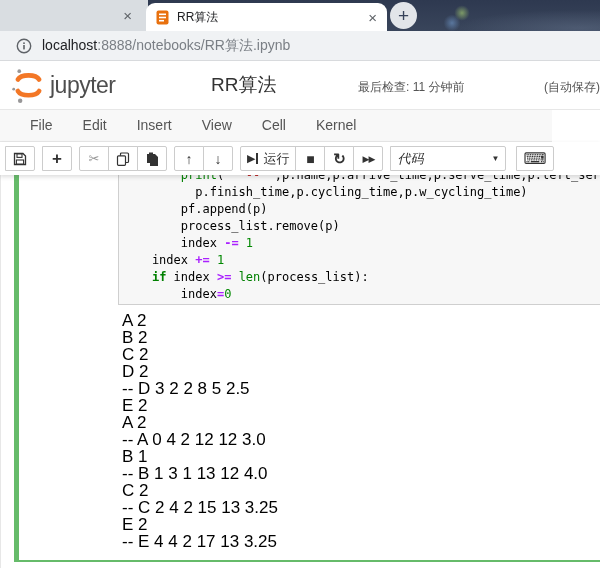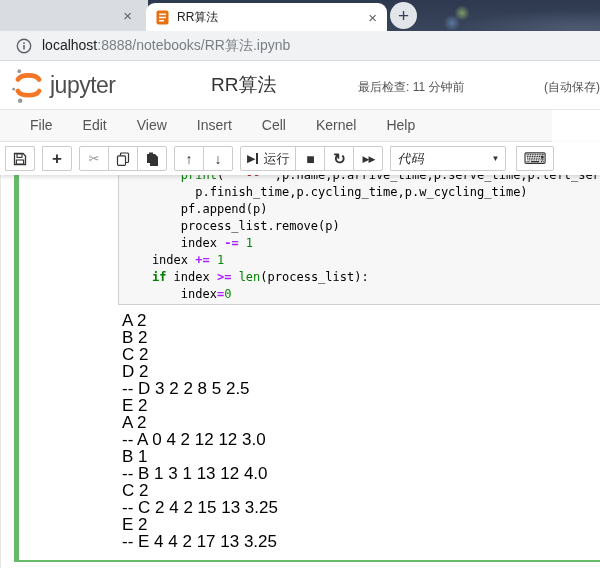--- a/index.html
+++ b/index.html
@@ -137,25 +137,24 @@
     <span class="logo-text">jupyter</span>
   </span>
   <span class="nb-title">RR算法</span>
   <span class="checkpoint">最后检查: 11 分钟前</span>
   <span class="autosave">(自动保存)</span>
 </div>
 
 <div class="jp-menubar">
   <span class="menu-item">File</span>
   <span class="menu-item">Edit</span>
+  <span class="menu-item">Insert</span>
   <span class="menu-item">View</span>
-  <span class="menu-item">Insert</span>
   <span class="menu-item">Cell</span>
   <span class="menu-item">Kernel</span>
-  <span class="menu-item">Help</span>
 </div>
 
 <div class="jp-toolbar">
   <div class="btn-group">
     <span class="tb-btn">
       <svg width="14" height="14" viewBox="0 0 14 14">
         <path d="M1.5 1.5 h8.5 l2.5 2.5 v8.5 h-11 z" fill="none" stroke="#333" stroke-width="1.3"></path>
         <rect x="4" y="1.8" width="5" height="3.6" fill="none" stroke="#333" stroke-width="1.1"></rect>
         <rect x="3.4" y="8" width="7.2" height="4.2" fill="none" stroke="#333" stroke-width="1.1"></rect>
       </svg>

